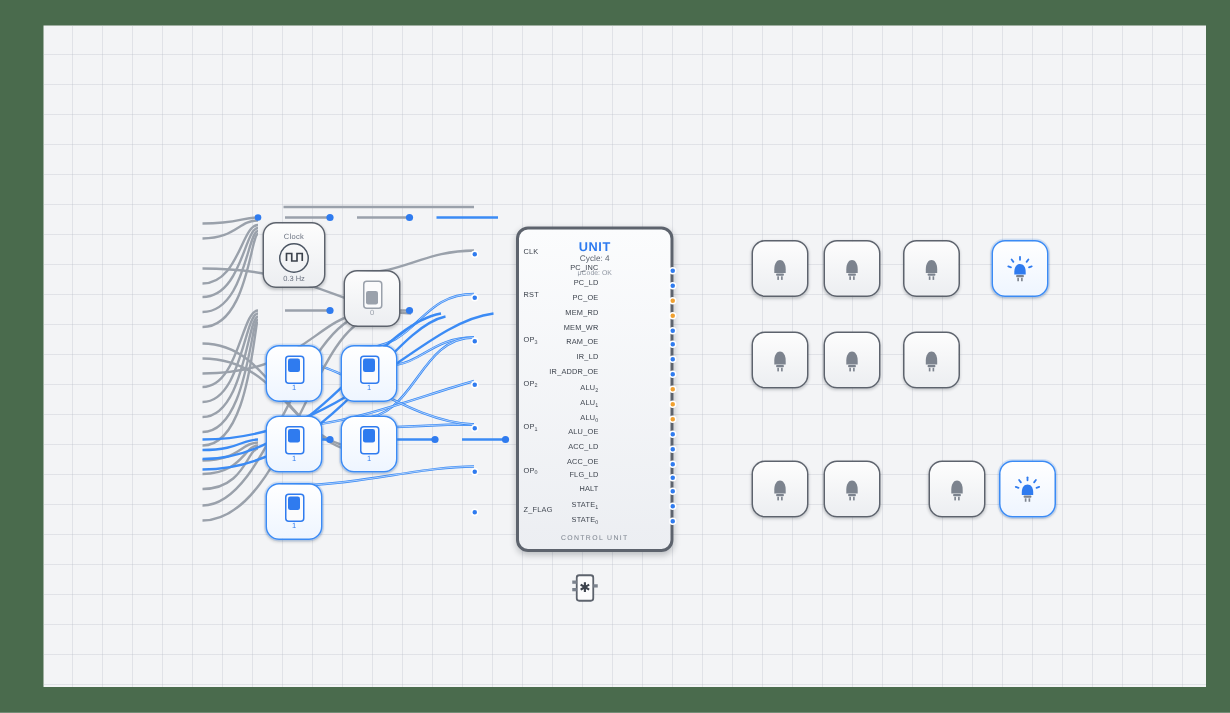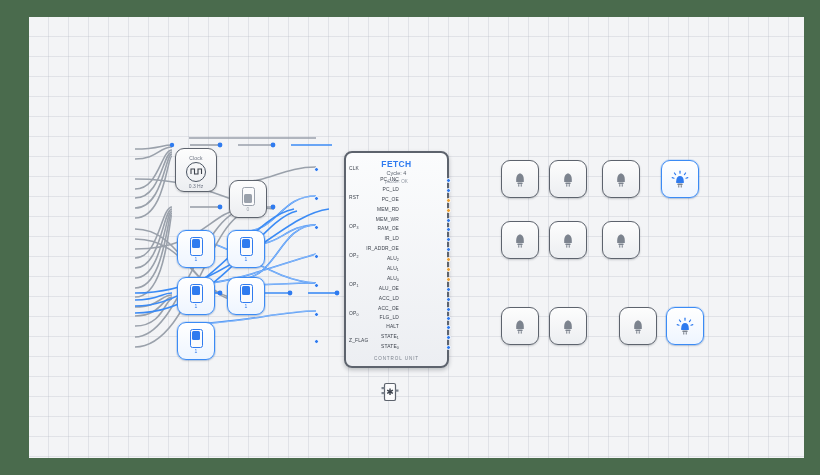--- a/index.html
+++ b/index.html
@@ -319,21 +319,21 @@
       <div class="sw-val">1</div>
     </div>
     <div class="node switch on" style="left:148px; top:305px;">
       <div class="sw-body">
           <div class="lever"></div>
         </div>
       <div class="sw-val">1</div>
     </div>
 
     <div id="cpu">
-      <div class="cpu-title">FETCH</div>
+      <div class="cpu-title">UNIT</div>
       <div class="cpu-sub1">Cycle: 4</div>
       <div class="cpu-sub2">μCode: OK</div>
 
       <div class="chip-icon">
         <svg width="20" height="22" viewBox="0 0 20 22">
           <rect x="4.5" y="2.5" width="11" height="17" rx="1.6" fill="#fbfbfc" stroke="#5d636d" stroke-width="1.2"></rect>
           <rect x="1.5" y="6" width="3" height="2.2" fill="#7c838e"></rect>
           <rect x="1.5" y="11" width="3" height="2.2" fill="#7c838e"></rect>
           <rect x="15.5" y="8.5" width="3" height="2.2" fill="#7c838e"></rect>
           <text x="10" y="13.5" font-size="9" text-anchor="middle" fill="#3c424c" font-family="DejaVu Sans, sans-serif">✱</text>

